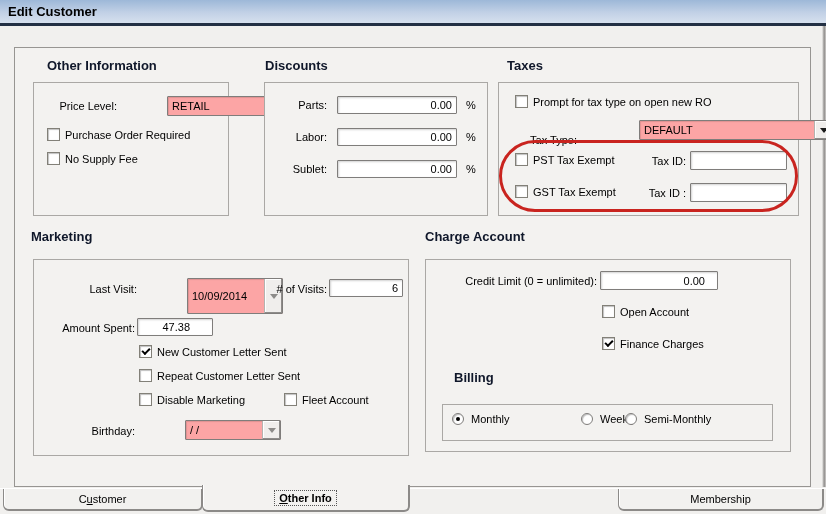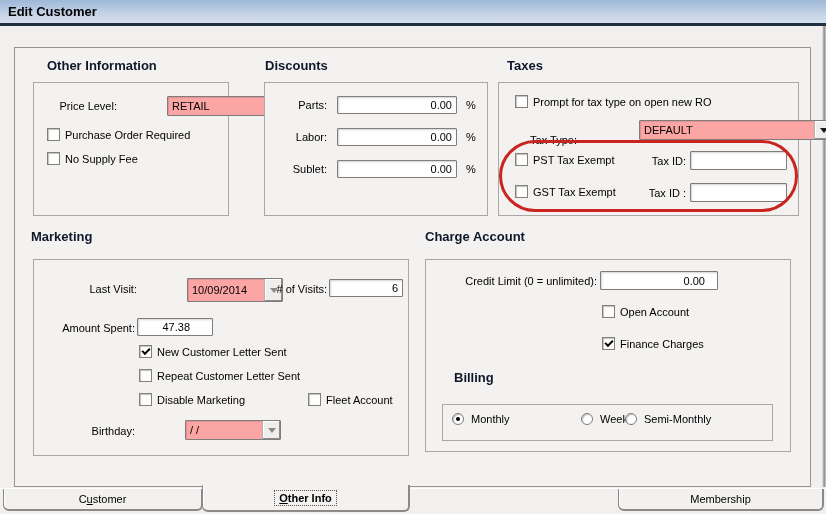--- a/index.html
+++ b/index.html
@@ -141,21 +141,21 @@
         <span>GST Tax Exempt</span>
       </div>
       <div class="lbl r" style="left:130px;top:104px;width:57px;text-align:right;">Tax ID :</div>
       <input class="tb" style="left: 191px; top: 100px; width: 97px; height: 19px;" value="">
     </div>
 
     <div class="tax-oval" style="border-color: rgb(201, 36, 31);"></div>
 
     <div class="gb" style="left:18px;top:211px;width:376px;height:197px;">
       <div class="lbl r" style="left:8px;top:23px;width:95px;">Last Visit:</div>
-      <div class="combo dim" style="left:105px;top:18px;width:96px;height:24px;">
+      <div class="combo dim" style="left:105px;top:18px;width:96px;height:36px;">
         <span class="val">10/09/2014</span>
         <span class="btn">
             <span class="arr"></span>
           </span>
       </div>
       <div class="lbl r" style="left:210px;top:23px;width:83px;"># of Visits:</div>
       <input class="tb num" style="left: 295px; top: 19px; width: 74px; height: 18px;" value="6">
 
       <div class="lbl r" style="left:6px;top:62px;width:95px;">Amount Spent:</div>
       <input class="tb num pr22" style="left: 103px; top: 58px; width: 76px; height: 18px;" value="47.38">
@@ -165,21 +165,21 @@
         <span>Repeat Customer Letter Sent</span>
       </div>
       <div class="cbrow" style="left:105px;top:85px;">
         <span class="cb checked"></span>
         <span>New Customer Letter Sent</span>
       </div>
       <div class="cbrow" style="left:105px;top:133px;">
         <span class="cb"></span>
         <span>Disable Marketing</span>
       </div>
-      <div class="cbrow" style="left:250px;top:133px;margin-left:24px;">
+      <div class="cbrow" style="left:250px;top:133px;">
         <span class="cb"></span>
         <span>Fleet Account</span>
       </div>
 
       <div class="lbl r" style="left:6px;top:165px;width:95px;">Birthday:</div>
       <div class="combo dim" style="left:103px;top:160px;width:96px;height:20px;">
         <span class="val">/ /</span>
         <span class="btn">
             <span class="arr"></span>
           </span>

